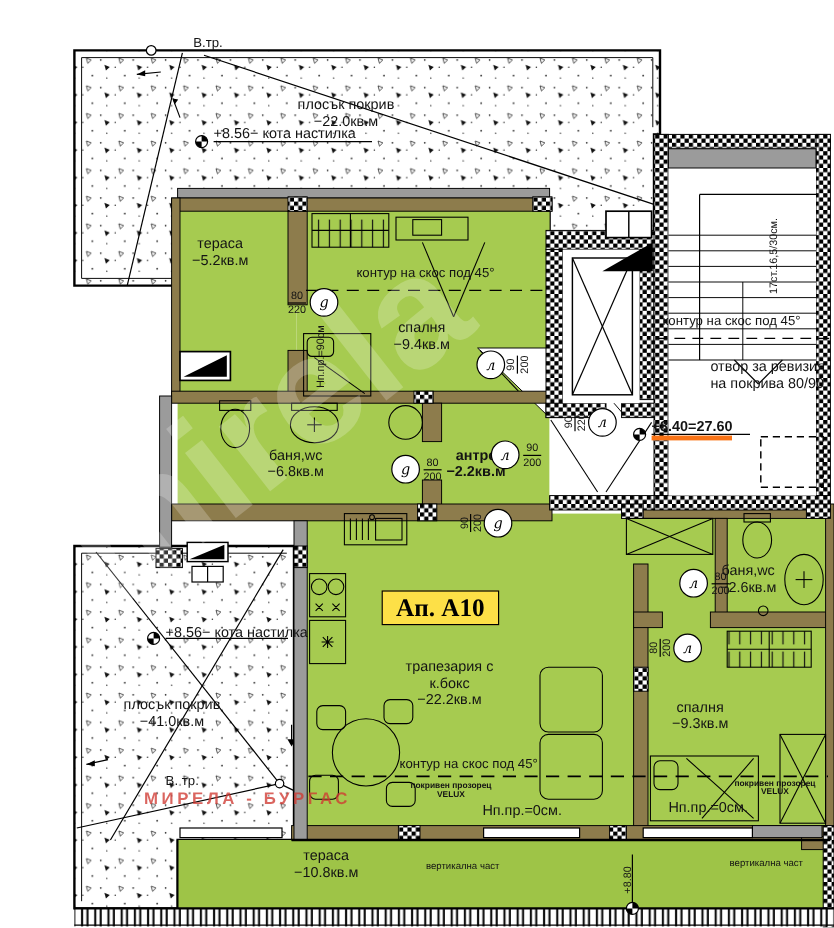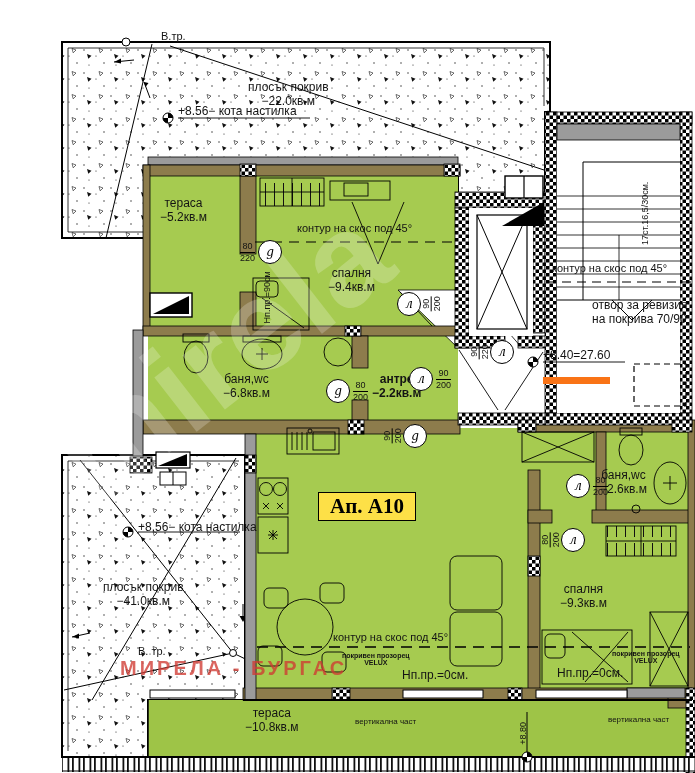--- a/index.html
+++ b/index.html
@@ -8,32 +8,32 @@
   #plan-svg{position:absolute;left:0;top:0;z-index:1;}
   .lbl{position:absolute;font-size:11px;color:#141414;line-height:1.18;white-space:nowrap;z-index:5;}
   .lbl span{display:block;text-align:center;}
   .ctr{text-align:center;}
   .sm{font-size:9px;}
   .xs{font-size:7px;font-weight:bold;line-height:1.05;}
   .s8{font-size:8px;}
   .s12{font-size:12px;}
   .vert{transform:rotate(-90deg);transform-origin:center center;}
   .wrapw{white-space:normal;}
-  .underl{border-bottom:7px solid #f97316;padding-bottom:15px;display:inline-block;}
+  .underl{border-bottom:4px solid #f97316;padding-bottom:1px;display:inline-block;font-weight:bold;}
   .door{position:absolute;z-index:6;display:flex;align-items:center;gap:3px;}
   .dc{width:22px;height:22px;border:1.3px solid #000;border-radius:50%;background:#fff;
       display:flex;align-items:center;justify-content:center;
       font:italic 12px "DejaVu Serif",serif;flex:0 0 auto;}
   .frac{display:inline-flex;flex-direction:column;align-items:center;
         font-size:9px;line-height:1.15;color:#141414;}
   .frac .den{border-top:1px solid #000;}
   .fv{transform:rotate(-90deg);transform-origin:center center;}
   .apt{position:absolute;left:318px;top:492px;background:#fde047;border:1.5px solid #000;
        font:bold 21px "Liberation Serif",serif;padding:1px 11px;z-index:6;color:#000;}
-  .wmred{position:absolute;left:120px;top:657px;font-weight:bold;font-size:20px;
+  .wmred{position:absolute;left:120px;top:657px;font-weight:bold;font-size:14px;
          letter-spacing:3px;color:rgba(208,58,50,.78);z-index:7;}
   .wmdiag{position:absolute;left:30px;top:280px;font-weight:bold;font-size:130px;
           color:rgba(255,255,255,.22);transform:rotate(-38deg);z-index:4;pointer-events:none;}
 </style>
 </head>
 <body>
 
 <div id="scene">
 
 <svg id="plan-svg" width="695" height="773" viewBox="0 0 695 773">
@@ -332,36 +332,41 @@
   <span>−6.8кв.м</span>
 </div>
 
 <div class="lbl s12" style="left:372px;top:372px;font-weight:bold;">
   <span>антре</span>
   <span>−2.2кв.м</span>
 </div>
 
 <div class="apt">Ап. А10</div>
 
+<div class="lbl s12" style="left:338px;top:548px;">
+  <span>трапезария с</span>
+  <span>к.бокс</span>
+  <span>−22.2кв.м</span>
+</div>
 
 <div class="lbl s12" style="left:600px;top:468px;">
   <span>баня,wc</span>
   <span>−2.6кв.м</span>
 </div>
 
 <div class="lbl s12" style="left:560px;top:582px;">
   <span>спалня</span>
   <span>−9.3кв.м</span>
 </div>
 
 <div class="lbl sm vert" style="left:595px;top:208px;width:100px;text-align:center;">17ст.16,5/30см.</div>
 
 <div class="lbl" style="left:552px;top:262px;">контур на скос под 45°</div>
 
-<div class="lbl s12 wrapw" style="left:592px;top:298px;width:96px;line-height:1.2;">отвор за ревизия на покрива 70/90</div>
+<div class="lbl s12 wrapw" style="left:592px;top:298px;width:96px;line-height:1.2;">отвор за ревизия на покрива 80/90</div>
 
 <div class="lbl s12" style="left:543px;top:348px;">
   <span class="underl">+8.40=27.60</span>
 </div>
 
 <div class="lbl" style="left:333px;top:631px;">контур на скос под 45°</div>
 
 <div class="lbl xs ctr" style="left:342px;top:652px;">
   <span>покривен прозорец</span>
   <span>VELUX</span>

